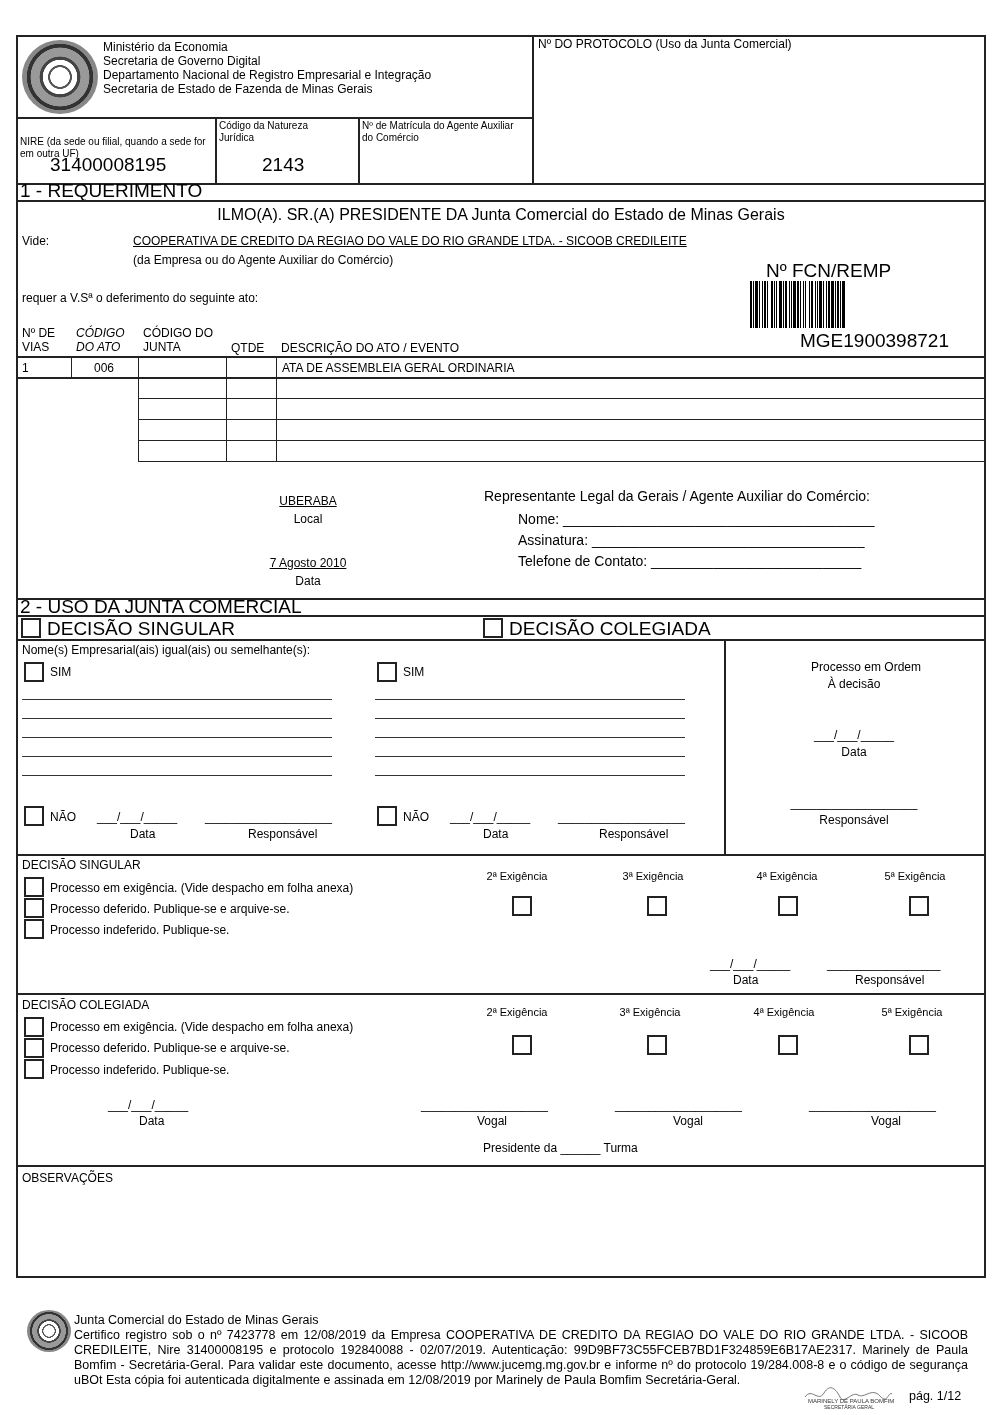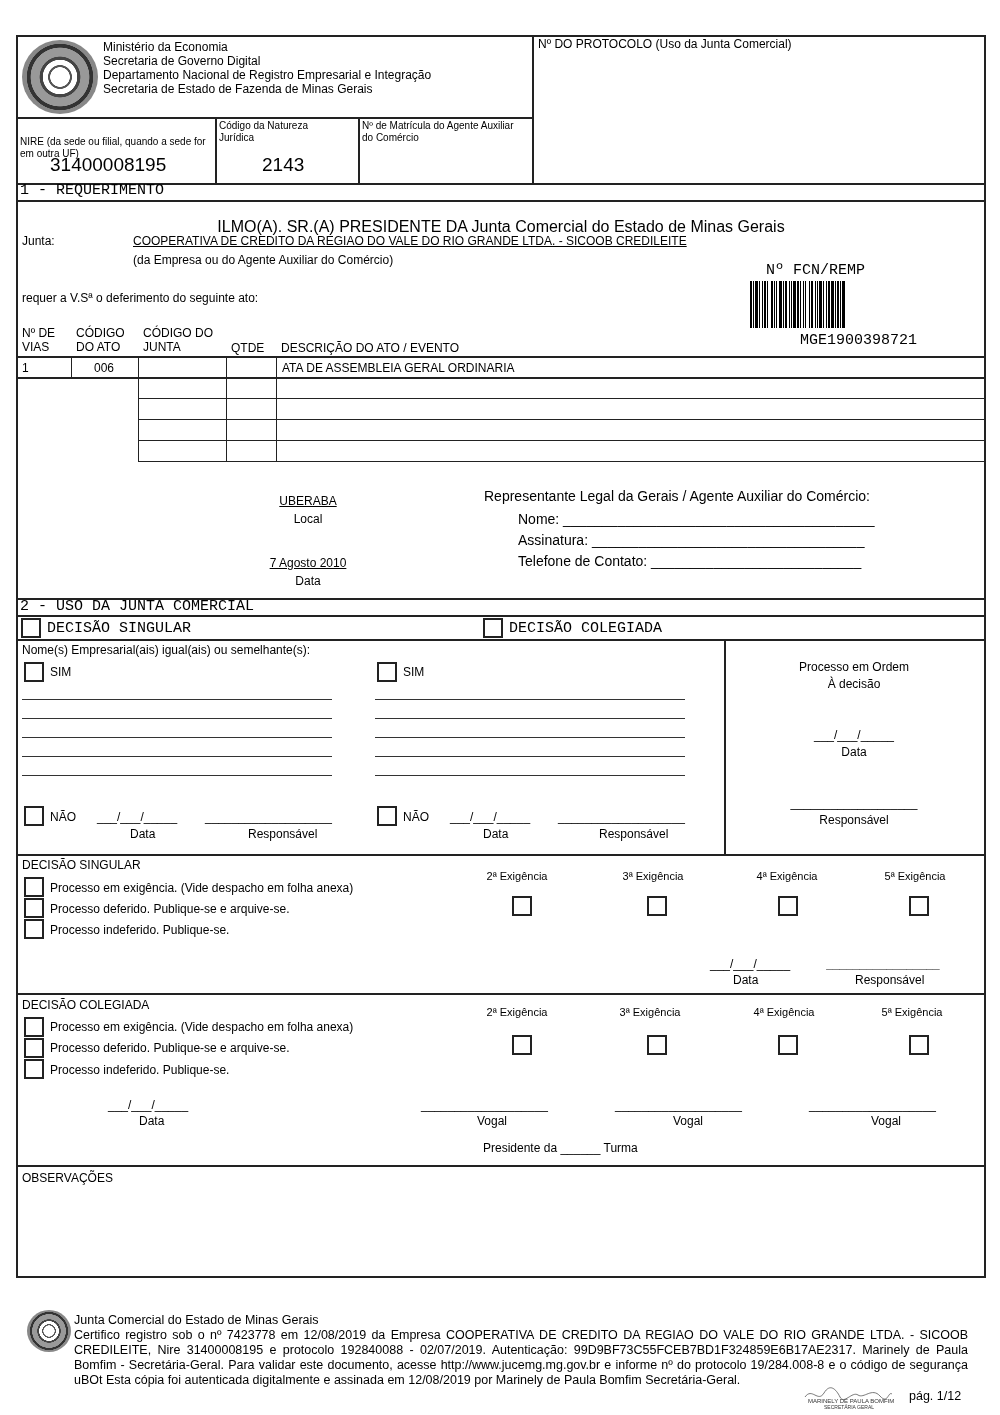--- a/index.html
+++ b/index.html
@@ -6,23 +6,23 @@
   body { width:1000px; height:1415px; position:relative; overflow:hidden;
          font-family:"Liberation Sans", sans-serif; color:#000; }
   .abs { position:absolute; }
   .box { position:absolute; border:2px solid #222; box-sizing:border-box; }
   .hline { position:absolute; height:0; border-top:2px solid #222; }
   .vline { position:absolute; width:0; border-left:2px solid #222; }
   .thin-h { position:absolute; height:0; border-top:1.5px solid #222; }
   .thin-v { position:absolute; width:0; border-left:1.5px solid #222; }
   .t11 { font-size:11px; line-height:13px; }
   .t12 { font-size:12px; line-height:14px; }
-  .t13 { font-size:15px; line-height:15px;font-family:Liberation Mono, monospace; }
+  .t13 { font-size:19px; line-height:15px; }
   .t14 { font-size:14px; line-height:16px; }
-  .t16 { font-size:16px; line-height:18px;margin-top:12px; }
+  .t16 { font-size:16px; line-height:18px; }
   .t18 { font-size:19px; line-height:22px; }
   .t10 { font-size:10px; line-height:12px; }
   .ul { text-decoration:underline; }
   .center { text-align:center; }
   .cb { position:absolute; width:18px; height:18px; border:2px solid #222; box-sizing:border-box; background:#fff; }
   .cb-lg { width:20px; height:20px; }
   .line { position:absolute; border-top:1.2px solid #333; height:0; }
   .emblem { position:absolute; border-radius:50%; background:
       radial-gradient(circle at 50% 50%, #fff 0 18%, #555 19% 22%, #fff 23% 32%, #444 33% 38%, #999 39% 55%, #333 56% 62%, #888 63% 100%); }
   .barcode { position:absolute; display:flex; align-items:stretch; }
@@ -55,21 +55,21 @@
 <div class="abs t18" style="left:262px;top:154px;">2143</div>
 <div class="abs t10" style="left:362px;top:120px;width:160px;">Nº de Matrícula do Agente Auxiliar do Comércio</div>
 <div class="abs t18" style="left:400px;top:154px;"></div>
 
 <div class="box" style="left:16px;top:183px;width:970px;height:417px;"></div>
 <div class="abs t13" style="left:20px;top:183px;">1 - REQUERIMENTO</div>
 <div class="hline" style="left:16px;top:200px;width:970px;"></div>
 
 <div class="abs t16 center" style="left:16px;top:206px;width:970px;">ILMO(A). SR.(A) PRESIDENTE DA Junta Comercial do Estado de Minas Gerais</div>
 
-<div class="abs t12" style="left:22px;top:234px;">Junta:</div>
+<div class="abs t12" style="left:22px;top:234px;">Vide:</div>
 <div class="abs t12 ul" style="left:133px;top:234px;">COOPERATIVA DE CREDITO DA REGIAO DO VALE DO RIO GRANDE LTDA. - SICOOB CREDILEITE</div>
 <div class="abs t12" style="left:133px;top:253px;">(da Empresa ou do Agente Auxiliar do Comércio)</div>
 <div class="abs t12" style="left:22px;top:291px;">requer a V.Sª o deferimento do seguinte ato:</div>
 
 <div class="abs t13" style="left:766px;top:263px;">Nº FCN/REMP</div>
 <div class="barcode" id="barcode" style="left:750px;top:281px;width:198px;height:47px;">
     <span style="width: 2px;"></span>
     <i style="width: 1px;"></i>
     <span style="width: 1px;"></span>
     <i style="width: 1px;"></i>
@@ -134,21 +134,21 @@
     <span style="width: 1px;"></span>
     <i style="width: 1px;"></i>
     <span style="width: 3px;"></span>
   </div>
 <div class="abs t13" style="left:800px;top:333px;">MGE1900398721</div>
 
 <div class="abs t12" style="left:22px;top:326px;">
   <div>Nº DE</div>
   <div>VIAS</div>
 </div>
-<div class="abs t12" style="left:76px;top:326px;">
+<div class="abs t12" style="left:76px;top:326px;font-style:italic;">
   <div>CÓDIGO</div>
   <div>DO ATO</div>
 </div>
 <div class="abs t12" style="left:143px;top:326px;">
   <div>CÓDIGO DO</div>
   <div>JUNTA</div>
 </div>
 <div class="abs t12" style="left:231px;top:341px;">QTDE</div>
 <div class="abs t12" style="left:281px;top:341px;">DESCRIÇÃO DO ATO / EVENTO</div>
 
@@ -216,21 +216,21 @@
 <div class="abs t12" style="left:130px;top:827px;">Data</div>
 <div class="abs t12" style="left:248px;top:827px;">Responsável</div>
 
 <div class="cb cb-lg" style="left:377px;top:806px;"></div>
 <div class="abs t12" style="left:403px;top:810px;">NÃO</div>
 <div class="abs t12" style="left:450px;top:810px;">___/___/_____</div>
 <div class="abs t12" style="left:558px;top:810px;">___________________</div>
 <div class="abs t12" style="left:483px;top:827px;">Data</div>
 <div class="abs t12" style="left:599px;top:827px;">Responsável</div>
 
-<div class="abs t12 center" style="left:726px;top:660px;width:256px;">Processo em Ordem</div>
+<div class="abs t12 center" style="left:726px;top:660px;width:256px;padding-left:12px;">Processo em Ordem</div>
 <div class="abs t12 center" style="left:726px;top:677px;width:256px;">À decisão</div>
 <div class="abs t12 center" style="left:726px;top:728px;width:256px;">___/___/_____</div>
 <div class="abs t12 center" style="left:726px;top:745px;width:256px;">Data</div>
 <div class="abs t12 center" style="left:726px;top:796px;width:256px;">___________________</div>
 <div class="abs t12 center" style="left:726px;top:813px;width:256px;">Responsável</div>
 
 <div class="hline" style="left:16px;top:854px;width:970px;"></div>
 
 <div class="abs t12" style="left:22px;top:858px;">DECISÃO SINGULAR</div>
 <div class="cb cb-lg" style="left:24px;top:877px;"></div>
@@ -243,21 +243,21 @@
 <div class="abs t11 center" style="left:472px;top:870px;width:90px;">2ª Exigência</div>
 <div class="abs t11 center" style="left:608px;top:870px;width:90px;">3ª Exigência</div>
 <div class="abs t11 center" style="left:742px;top:870px;width:90px;">4ª Exigência</div>
 <div class="abs t11 center" style="left:870px;top:870px;width:90px;">5ª Exigência</div>
 <div class="cb cb-lg" style="left:512px;top:896px;"></div>
 <div class="cb cb-lg" style="left:647px;top:896px;"></div>
 <div class="cb cb-lg" style="left:778px;top:896px;"></div>
 <div class="cb cb-lg" style="left:909px;top:896px;"></div>
 
 <div class="abs t12" style="left:710px;top:957px;">___/___/_____</div>
-<div class="abs t12" style="left:827px;top:957px;font-style:italic;">_________________</div>
+<div class="abs t12" style="left:827px;top:957px;">_________________</div>
 <div class="abs t12" style="left:733px;top:973px;">Data</div>
 <div class="abs t12" style="left:855px;top:973px;">Responsável</div>
 
 <div class="hline" style="left:16px;top:993px;width:970px;"></div>
 
 <div class="abs t12" style="left:22px;top:998px;">DECISÃO COLEGIADA</div>
 <div class="cb cb-lg" style="left:24px;top:1017px;"></div>
 <div class="abs t12" style="left:50px;top:1020px;">Processo em exigência. (Vide despacho em folha anexa)</div>
 <div class="cb cb-lg" style="left:24px;top:1038px;"></div>
 <div class="abs t12" style="left:50px;top:1041px;">Processo deferido. Publique-se e arquive-se.</div>

